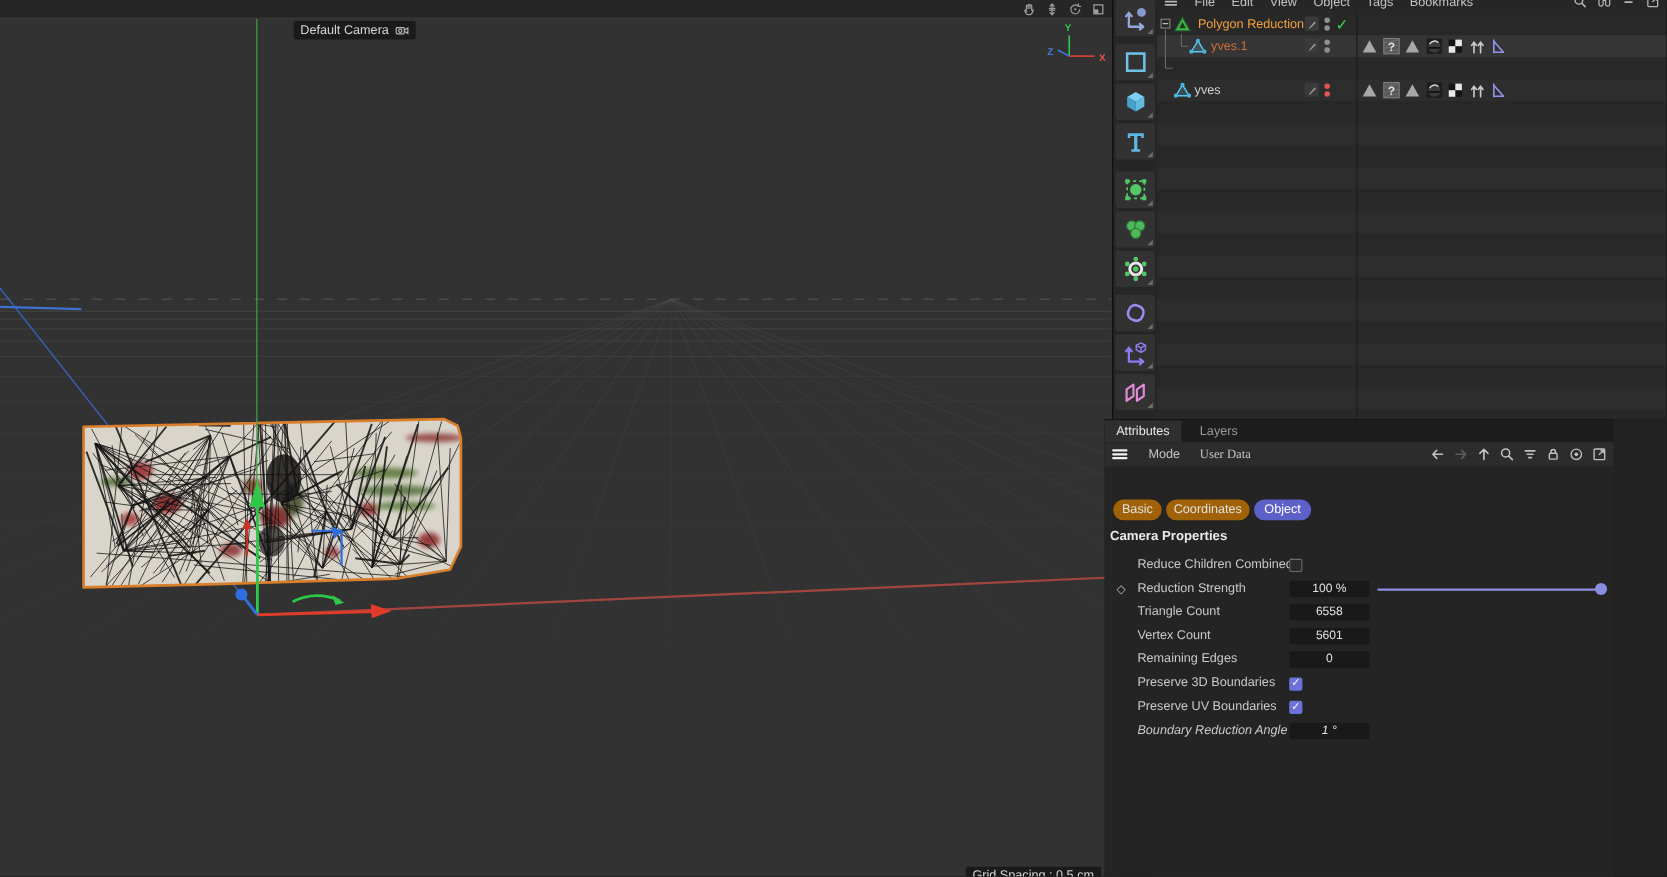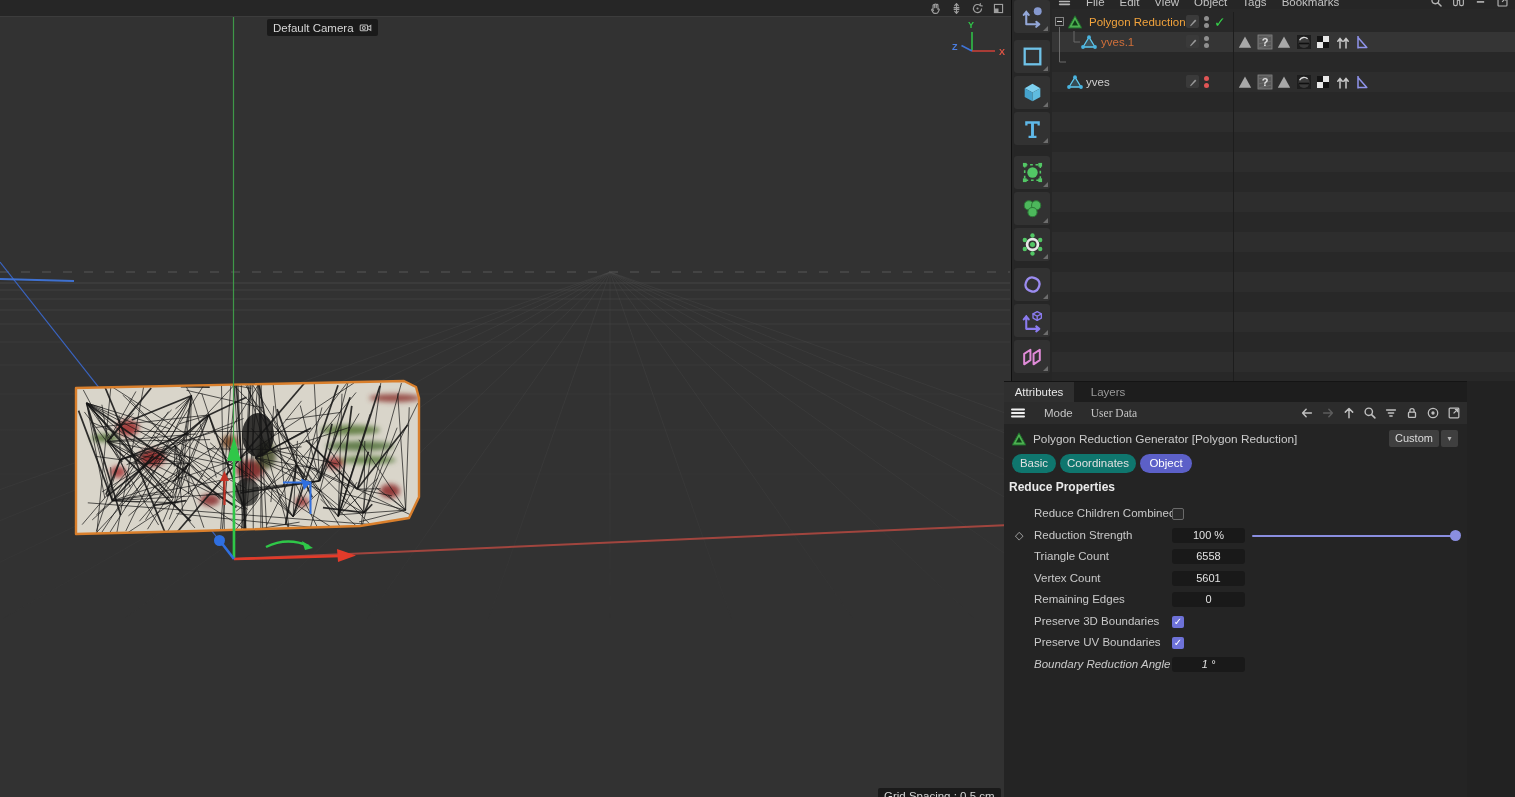--- a/index.html
+++ b/index.html
@@ -55,21 +55,21 @@
                 align-items:center;font-size:11.5px;color:#c4c4c4;padding:0 6px;box-sizing:border-box;gap:18px;}
   #attr-modebar .right{margin-left:auto;display:flex;gap:7px;align-items:center;}
   #attr-modebar .icon{width:14px;height:14px;color:#c0c0c0;}
   #attr-title-row{left:0;top:44px;width:463px;height:26px;}
   #attr-title-row .icon{position:absolute;left:7px;top:5px;width:16px;height:16px;}
   #attr-obj-title{position:absolute;left:29px;top:6px;font-size:11.8px;color:#cccccc;}
   #preset-btn{position:absolute;left:385px;top:4px;width:50px;height:17px;background:#3f3f3f;
               border-radius:2px;font-size:11px;color:#dcdcdc;text-align:center;line-height:17px;cursor:pointer;}
   #preset-arrow{position:absolute;left:437px;top:4px;width:17px;height:17px;background:#3f3f3f;
               border-radius:2px;color:#b5b5b5;font-size:8px;text-align:center;line-height:17px;cursor:pointer;}
-  .pill{position:absolute;top:0;height:19px;border-radius:9.5px;background:#0f766e;color:#e0e0e0;
+  .pill{position:absolute;top:0;height:19px;border-radius:9.5px;background:#a16207;color:#e0e0e0;
         font-size:11.5px;text-align:center;line-height:19px;cursor:pointer;}
   #group-header{left:5px;top:98px;font-size:12px;font-weight:bold;color:#eaeaea;cursor:pointer;}
   .prop-row{position:absolute;left:0;width:463px;height:20px;}
   .prop-label{position:absolute;left:30px;top:3px;font-size:11.5px;color:#c9c9c9;}
   .prop-diamond{position:absolute;left:11px;top:3px;font-size:11px;color:#b4b4b4;}
   .prop-field{position:absolute;left:168px;top:2px;width:73px;height:15px;background:#191919;
               border-radius:3px;color:#e2e2e2;font-size:11px;text-align:center;line-height:15px;cursor:text;}
   .cb{position:absolute;left:168px;top:4px;width:12px;height:12px;border-radius:2px;cursor:pointer;
       box-sizing:border-box;}
   .cb.off{background:#2a2a2a;border:1px solid #6a6a6a;}
@@ -841,39 +841,28 @@
           </span>
         <span class="icon">
             <svg viewBox="0 0 16 16" fill="none">
               <rect x="2.5" y="2.5" width="11" height="11" rx="1" stroke="currentColor" stroke-width="1.4"></rect>
               <path d="M7.5 8.5 12 4M9 4h3v3" stroke="currentColor" stroke-width="1.4"></path>
             </svg>
           </span>
       </span>
     </div>
 
-    <div id="attr-title-row" class="abs">
-      <span class="icon">
-          <svg viewBox="0 0 16 16">
-            <polygon points="8,1.8 14.8,14 1.2,14" fill="#4caf50" stroke="#1f6b2a" stroke-width="1"></polygon>
-            <polygon points="8,6 11,11.6 5,11.6" fill="#0f3d17"></polygon>
-          </svg>
-        </span>
-      <span id="attr-obj-title">Polygon Reduction Generator [Polygon Reduction]</span>
-      <span id="preset-btn">Custom</span>
-      <span id="preset-arrow">▾</span>
-    </div>
 
     <div class="abs" style="left:0;top:72px;width:463px;height:20px;">
       <span class="pill" style="left:8px;width:44px;">Basic</span>
       <span class="pill" style="left:56px;width:76px;">Coordinates</span>
       <span class="pill" style="left:136px;width:52px;background:#5c60c8;color:#fff;">Object</span>
     </div>
 
-    <div id="group-header" class="abs">Reduce Properties</div>
+    <div id="group-header" class="abs">Camera Properties</div>
 
     <div id="prop-rows">
         <div class="prop-row" style="top: 122px;">
           <span class="prop-label">Reduce Children Combined</span>
           <span class="cb off"></span>
         </div>
         <div class="prop-row" style="top: 143.5px;">
           <span class="prop-diamond">◇</span>
           <span class="prop-label">Reduction Strength</span>
           <span class="prop-field">100 %</span>

